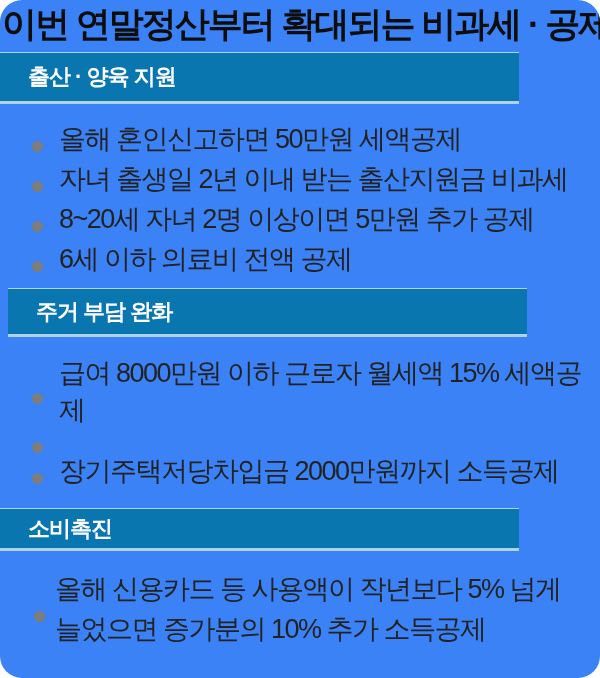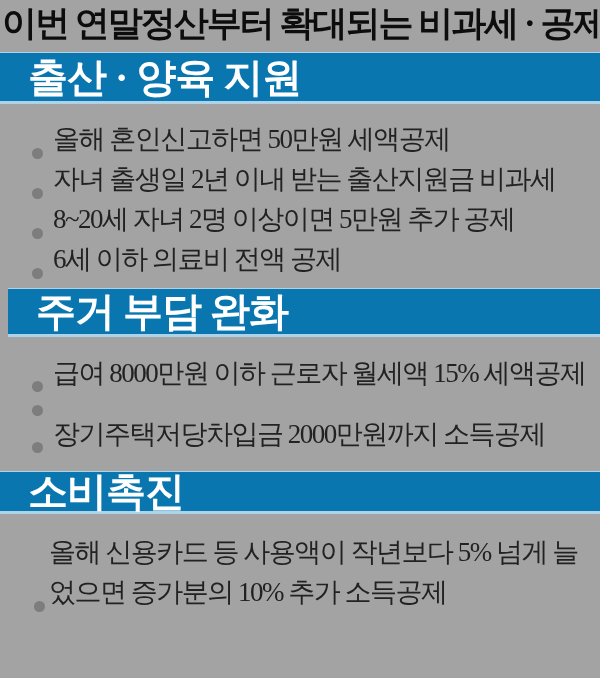--- a/index.html
+++ b/index.html
@@ -1,64 +1,66 @@
 <!DOCTYPE html>
 <html lang="ko" style="--header-bg: #0976b0; --header-text: #ffffff; --header-edge: #aed3e8; --bullet: #7d7d7d; --body-text: #222222;"><head>
 <meta charset="utf-8">
 <style>
   * { margin:0; padding:0; box-sizing:border-box; }
   html,body { background:#ffffff; }
   .infographic {
     position:relative;
     width:600px;
     height:678px;
-    background:#a3a3a3;
+    background:#3b82f6;
     overflow:hidden;
-    font-family:Liberation Serif, serif;
+    font-family:Liberation Sans, sans-serif;
+    border-radius:22px;
   }
   .page-title {
     margin:2px 0 0 2px;
     height:50px;
     font-size:35px;
     line-height:44px;
     font-weight:900;
     letter-spacing:-2px;
     color:#0d0d0d;
     white-space:nowrap;
   }
   .section-header {
-    width:600px;
+    width:519px;
     background:var(--header-bg,#0976b0);
     color:var(--header-text,#ffffff);
     display:flex;
     align-items:center;
     padding-left:28px;
-    font-size:40px;
+    font-size:22px;
     font-weight:800;
     letter-spacing:-1px;
     border-top:1px solid var(--header-edge,#9fc8de);
     border-bottom:3px solid var(--header-edge,#aed3e8);
   }
   .section-header.s1 { height:52px; }
   .section-header.s2 { height:49px;margin-left:8px; }
   .section-header.s3 { height:43px; }
   .bullets {
     list-style:none;
     padding:14px 10px 8px 32px;
   }
   .bullets.b1 { padding-top:15px; padding-bottom:9px; }
   .bullets.b2 { padding-top:18px; padding-bottom:18px; }
   .bullets.b3 { padding-top:18px; padding-left:34px; }
   .bullets li {
     display:flex;
-    align-items:flex-end;
+    align-items:center;
     font-size:27px;
     font-weight:500;
     letter-spacing:-1.5px;
     color:#222222;
+    gap:6px;
   }
   .b1 li { line-height:40px; }
   .b2 li { line-height:37px; }
   .b3 li { line-height:40px; }
   .bullet-dot {
     flex:none;
     width:11px;
     height:11px;
     border-radius:50%;
     background:var(--bullet,#7d7d7d);

